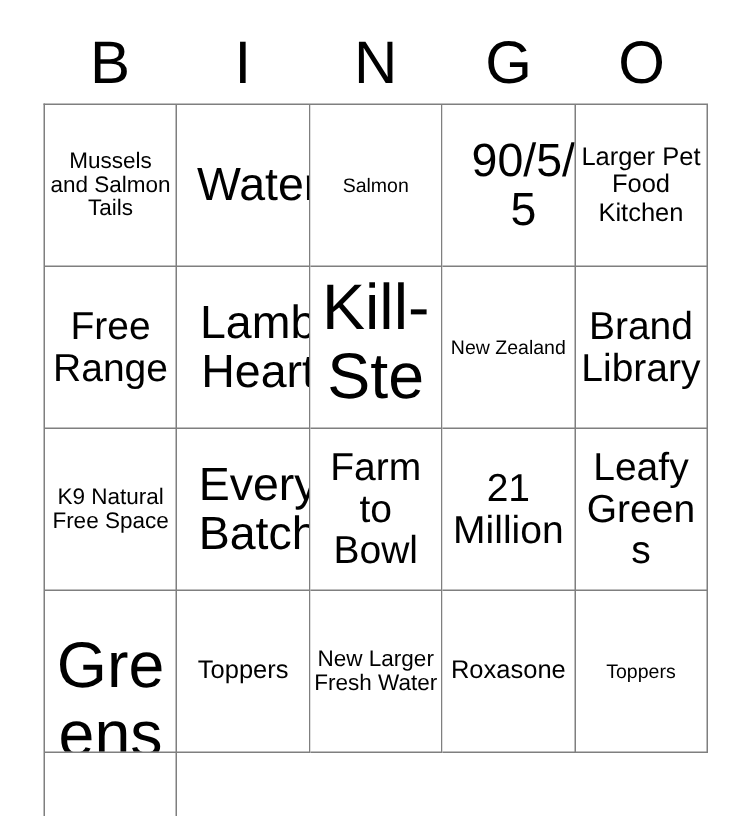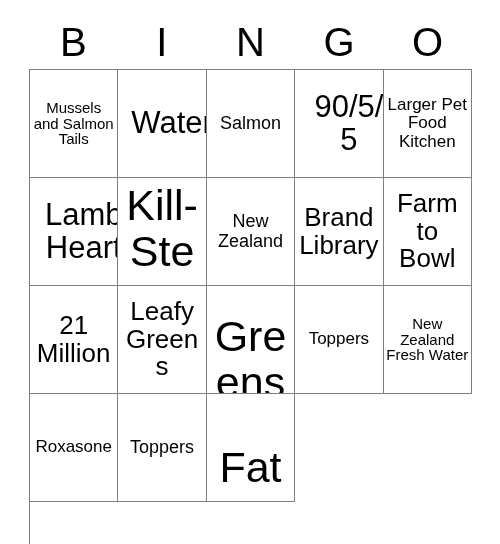--- a/index.html
+++ b/index.html
@@ -77,21 +77,21 @@
   .cell-text {
     display: block;
     width: 100%;
     line-height: 1.06;
     color: #000000;
     word-wrap: break-word;
     white-space: pre-line;
   }
   .fs-s    { font-size: 15px; }
   .fs-m    { font-size: 17px; }
-  .fs-l    { font-size: 18px; }
+  .fs-l    { font-size: 13px; }
   .fs-xl   { font-size: 26px; }
   .fs-xxl  { font-size: 31px; margin-left: 20px; }
   .fs-xxxl { font-size: 43px; margin-top: 40px; }
 </style>
 </head>
 <body>
 
 <div id="bingo-card">
 
   <div id="bingo-header">
@@ -114,51 +114,60 @@
         <span class="cell-text fs-l">Salmon</span>
       </div>
     <div class="bingo-cell">
         <span class="cell-text fs-xxl">90/5/5</span>
       </div>
     <div class="bingo-cell">
         <span class="cell-text fs-m">Larger Pet Food Kitchen</span>
       </div>
 
     <div class="bingo-cell">
+        <span class="cell-text fs-xl">Free Range</span>
+      </div>
+    <div class="bingo-cell">
         <span class="cell-text fs-xxl">Lamb Heart</span>
       </div>
     <div class="bingo-cell">
         <span class="cell-text fs-xxxl">Kill-Step</span>
       </div>
     <div class="bingo-cell">
         <span class="cell-text fs-l">New Zealand</span>
       </div>
 
     <div class="bingo-cell">
         <span class="cell-text fs-xl">Brand Library</span>
+      </div>
+    <div class="bingo-cell">
+        <span class="cell-text fs-s">K9 Natural Free Space</span>
+      </div>
+    <div class="bingo-cell">
+        <span class="cell-text fs-xxl">Every Batch</span>
       </div>
 
     <div class="bingo-cell">
         <span class="cell-text fs-xl">Farm to Bowl</span>
       </div>
     <div class="bingo-cell">
         <span class="cell-text fs-xl">21 Million</span>
       </div>
     <div class="bingo-cell">
         <span class="cell-text fs-xl">Leafy Greens</span>
       </div>
     <div class="bingo-cell">
         <span class="cell-text fs-xxxl">Greens</span>
       </div>
     <div class="bingo-cell">
         <span class="cell-text fs-m">Toppers</span>
       </div>
 
     <div class="bingo-cell">
-        <span class="cell-text fs-s">New Zealand Fresh Water</span>
+        <span class="cell-text fs-s">New Larger Fresh Water</span>
       </div>
     <div class="bingo-cell">
         <span class="cell-text fs-m">Roxasone</span>
       </div>
     <div class="bingo-cell">
         <span class="cell-text fs-l">Toppers</span>
       </div>
     <div class="bingo-cell">
         <span class="cell-text fs-xxxl">Fat</span>
       </div>

